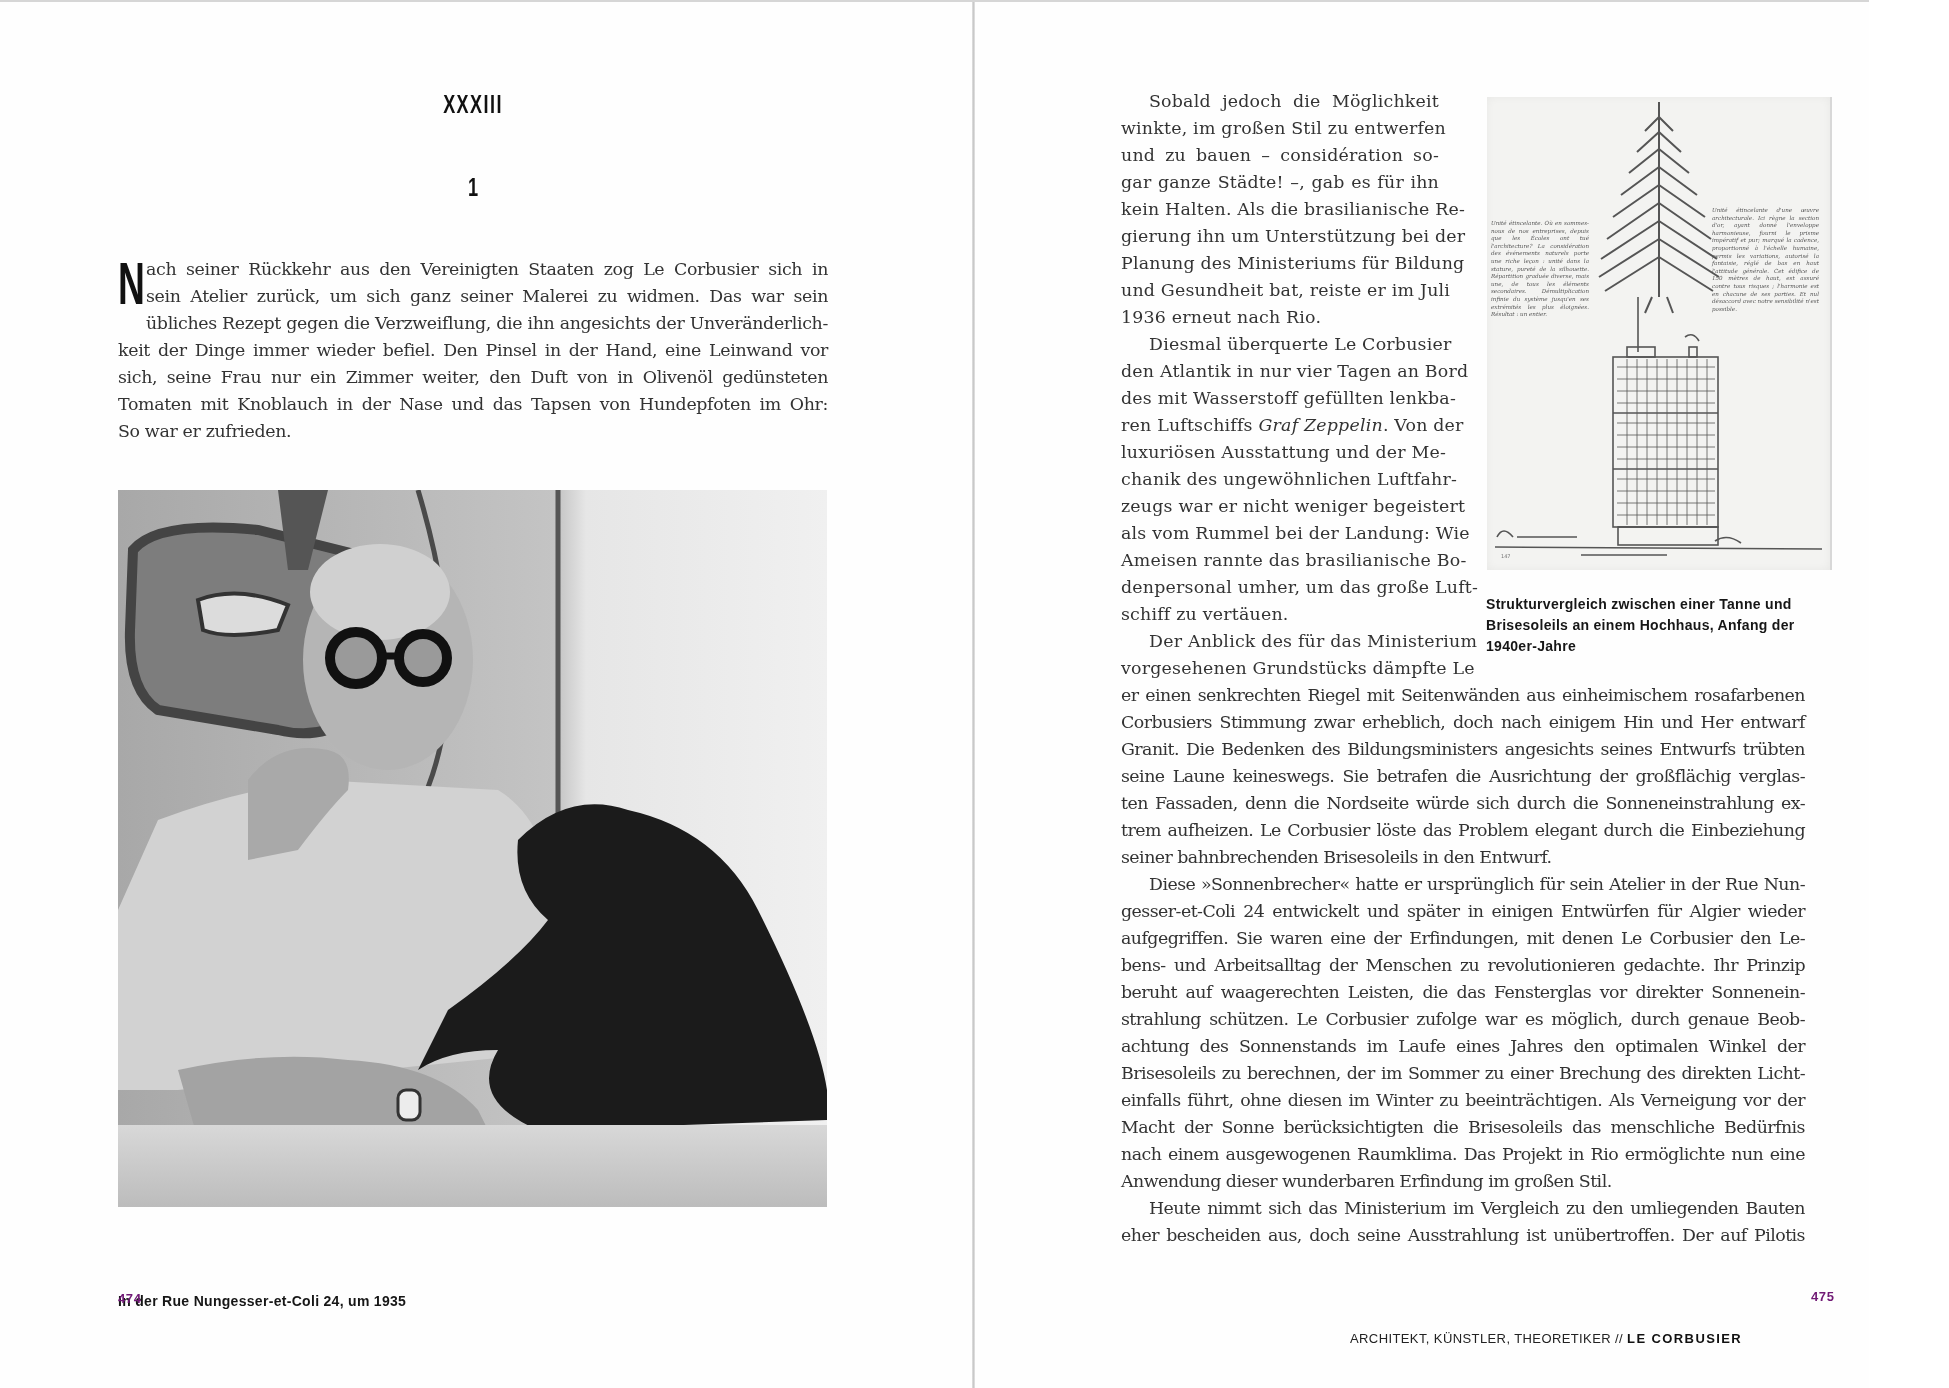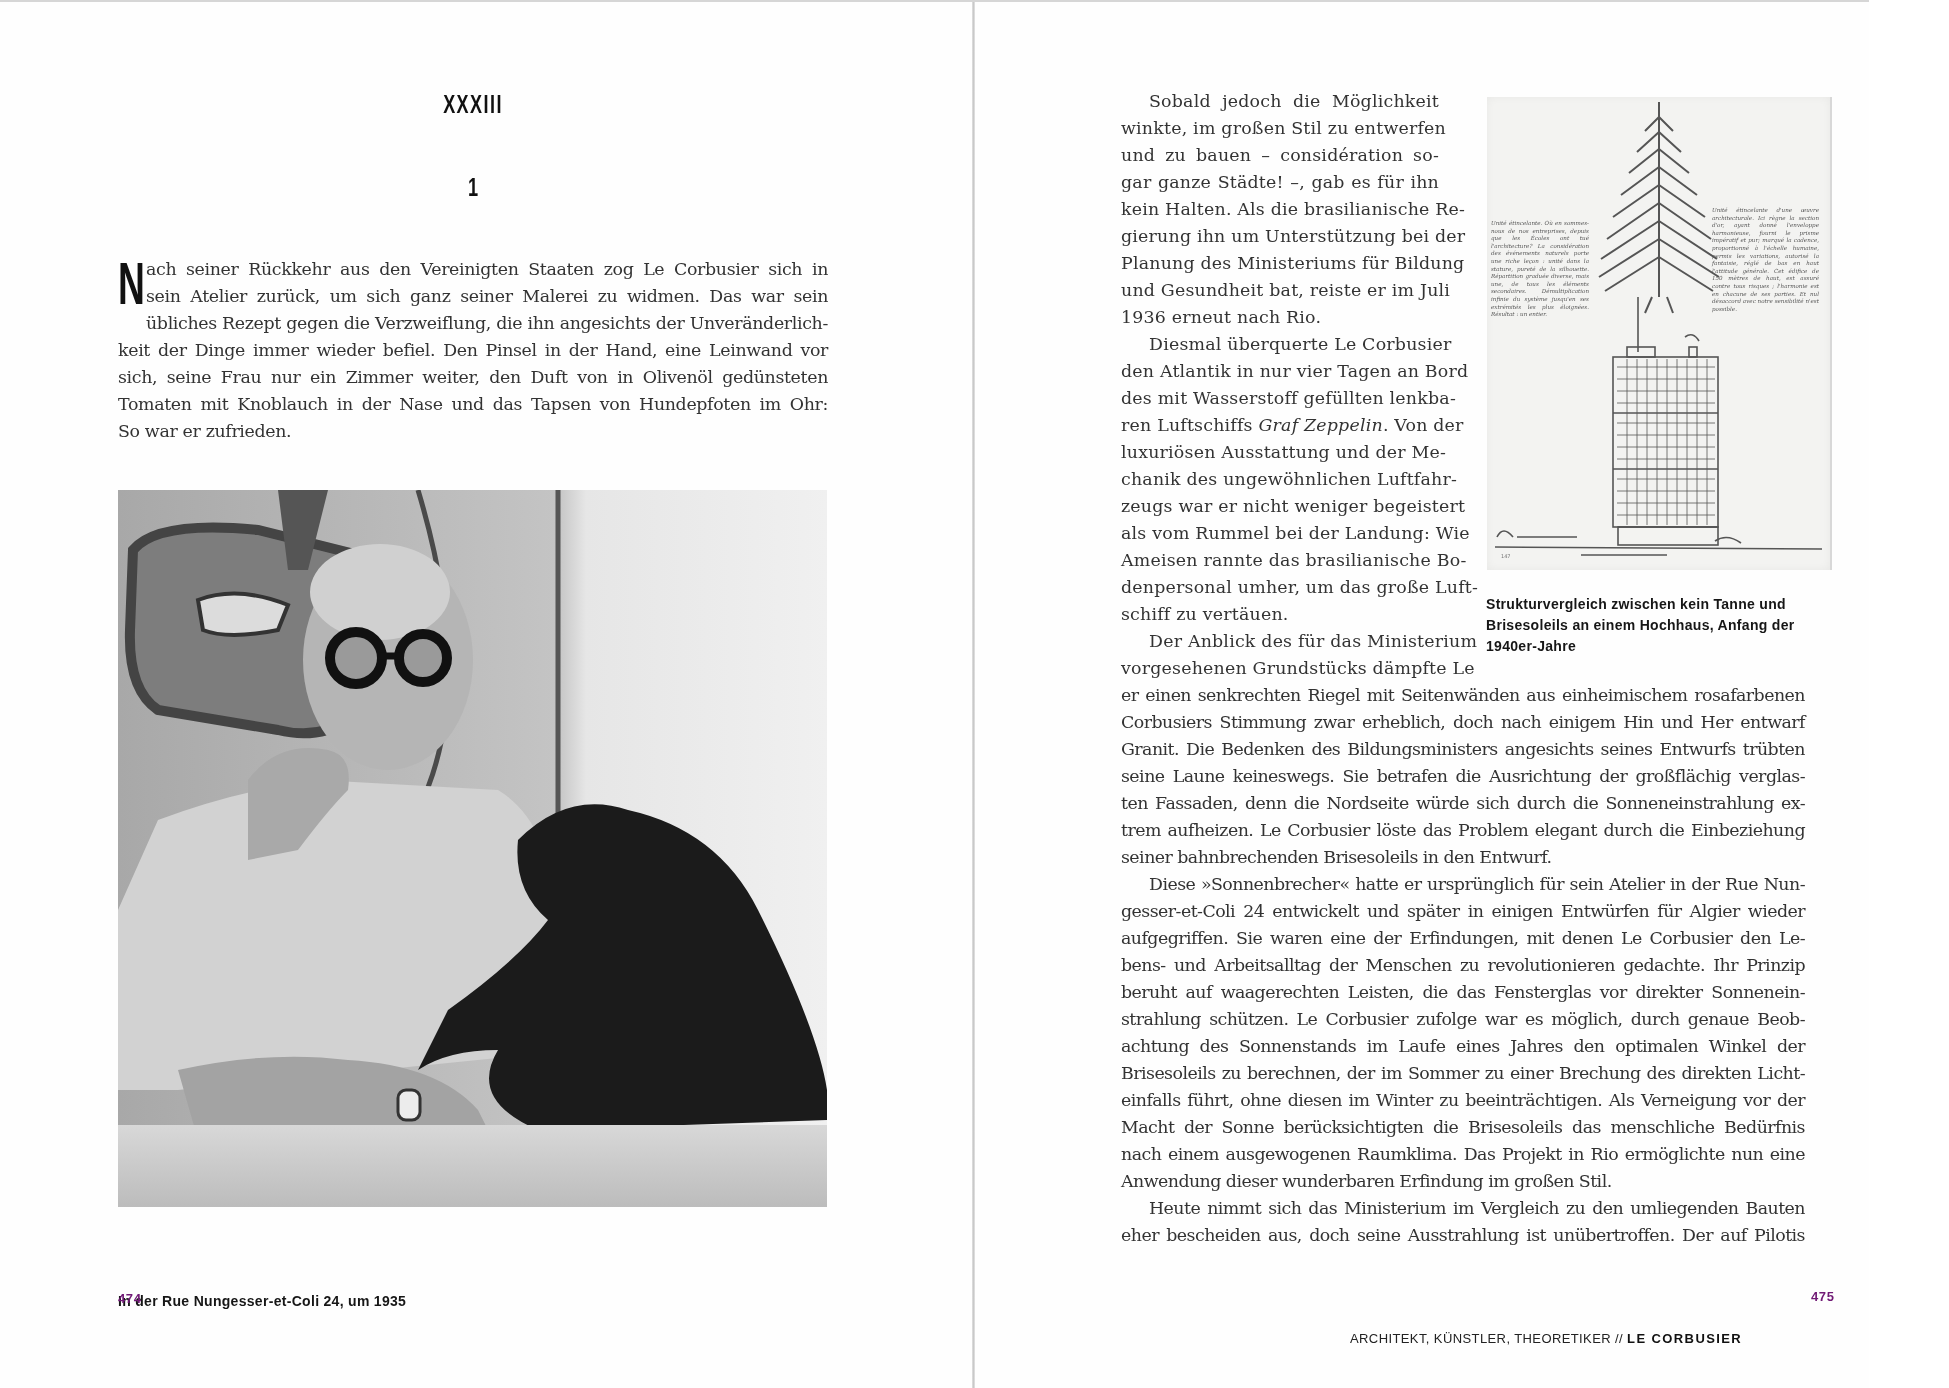--- a/index.html
+++ b/index.html
@@ -191,21 +191,21 @@
           <path d="M10 440 Q16 428 26 440 M30 440 L90 440"></path>
           <path d="M228 444 Q240 436 254 446"></path>
         </g>
       </svg>
       <div class="note note-left">Unité étincelante. Où en sommes-nous de nos entreprises, depuis que les Écoles ont tué l'architecture? La considération des événements naturels porte une riche leçon : unité dans la stature, pureté de la silhouette. Répartition graduée diverse, mais une, de tous les éléments secondaires. Démultiplication infinie du système jusqu'en ses extrémités les plus éloignées. Résultat : un entier.</div>
       <div class="note note-right">Unité étincelante d'une œuvre architecturale. Ici règne la section d'or, ayant donné l'enveloppe harmonieuse, fourni le prisme impératif et pur; marqué la cadence, proportionné à l'échelle humaine, permis les variations, autorisé la fantaisie, réglé de bas en haut l'attitude générale. Cet édifice de 150 mètres de haut, est assuré contre tous risques ; l'harmonie est en chacune de ses parties. Et nul désaccord avec notre sensibilité n'est possible.</div>
       <div class="plate-no">147</div>
     </div>
 
     <div class="caption caption-right" id="drawing-caption">
-        <div>Strukturvergleich zwischen kein Tanne und</div>
+        <div>Strukturvergleich zwischen einer Tanne und</div>
         <div>Brisesoleils an einem Hochhaus, Anfang der</div>
         <div>1940er-Jahre</div>
       </div>
 
     <div class="right-text-wide body-text" id="wide-lines">
         <span class="line">er einen senkrechten Riegel mit Seitenwänden aus einheimischem rosafarbenen</span>
         <span class="line">Corbusiers Stimmung zwar erheblich, doch nach einigem Hin und Her entwarf</span>
         <span class="line">Granit. Die Bedenken des Bildungsministers angesichts seines Entwurfs trübten</span>
         <span class="line">seine Laune keineswegs. Sie betrafen die Ausrichtung der großflächig verglas-</span>
         <span class="line">ten Fassaden, denn die Nordseite würde sich durch die Sonneneinstrahlung ex-</span>

